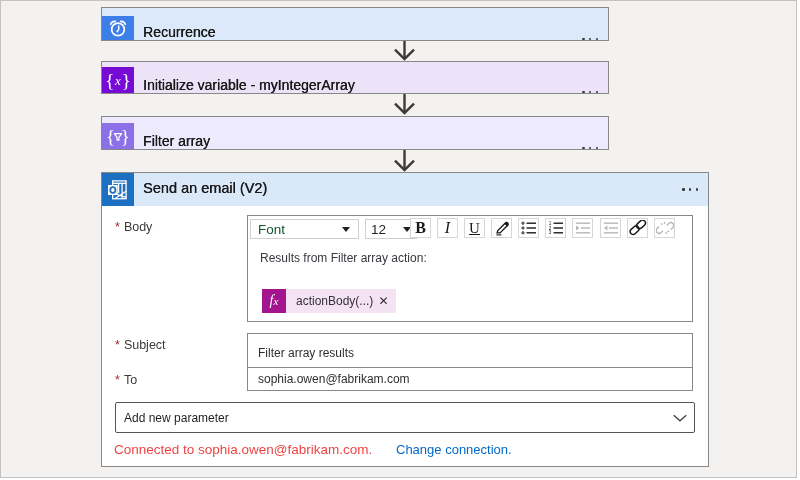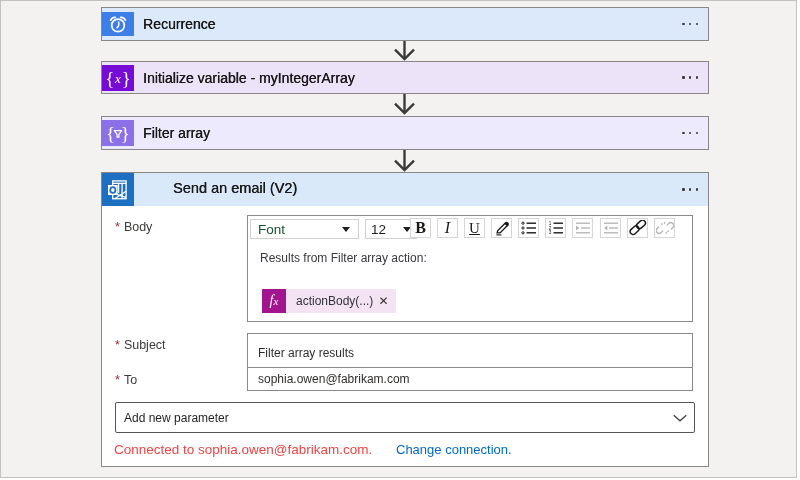--- a/index.html
+++ b/index.html
@@ -1,21 +1,21 @@
 <!DOCTYPE html>
 <html><head>
 <meta charset="utf-8">
 <style>
   html,body{margin:0;padding:0;}
   body{width:800px;height:480px;position:relative;overflow:hidden;background:#ffffff;
        font-family:"Liberation Sans",sans-serif;}
   .frame{position:absolute;left:0;top:0;width:797px;height:478px;
          background:#f3f2f1;border:1px solid #c4c2c0;box-sizing:border-box;}
-  .card{position:absolute;left:101px;width:608px;box-sizing:border-box;
-        border:1px solid #8a8886;display:flex;align-items:center;}
+  .card{position:absolute;left:101px;width:508px;box-sizing:border-box;
+        border:1px solid #8a8886;display:flex;align-items:flex-end;}
   .iconbox{width:32px;flex:0 0 32px;display:flex;align-items:center;justify-content:center;}
   .ctitle{flex:1;display:flex;align-items:center;padding-left:9px;
           font-size:14px;font-weight:400;color:#1b1a19;text-shadow:0.35px 0 0 #1b1a19;}
   .dots{flex:0 0 auto;display:flex;align-items:center;padding-right:10px;color:#3b3a39;}
   .dots span{width:2.2px;height:2.2px;background:#3b3a39;border-radius:50%;margin-left:4.5px;}
   .arrow{position:absolute;}
   label.fl{position:absolute;font-size:12.5px;color:#3b3a39;}
   .req{color:#a4262c;margin-right:4px;}
   .inp{position:absolute;left:247px;width:446px;box-sizing:border-box;
        border:1px solid #8a8886;background:#fff;font-size:12px;color:#2f2e2c;
@@ -109,21 +109,21 @@
           <line x1="10.7" y1="9.3" x2="24.1" y2="9.3"></line>
           <line x1="16.6" y1="9.3" x2="16.6" y2="19.1"></line>
           <line x1="20.1" y1="9.3" x2="20.1" y2="24.75"></line>
           <path d="M10.7 19.1 L24.1 23.4"></path>
           <path d="M24.1 17.2 L12.7 24.75"></path>
         </g>
         <rect x="6" y="11" width="9.7" height="10" fill="#ffffff"></rect>
         <ellipse cx="10.85" cy="16" rx="2.6" ry="2.9" fill="none" stroke="#1d6fc2" stroke-width="1.8"></ellipse>
       </svg>
     </div>
-    <div class="ctitle" style="font-size:14.5px;margin-top:-2.5px;margin-left:30px;">Send an email (V2)</div>
+    <div class="ctitle" style="font-size:14.5px;margin-top:-2.5px;">Send an email (V2)</div>
     <div class="dots">
         <span></span>
         <span></span>
         <span></span>
       </div>
   </div>
 </div>
 
 <label class="fl" style="left:115px;top:220px;"><span class="req">*</span>Body</label>
 

